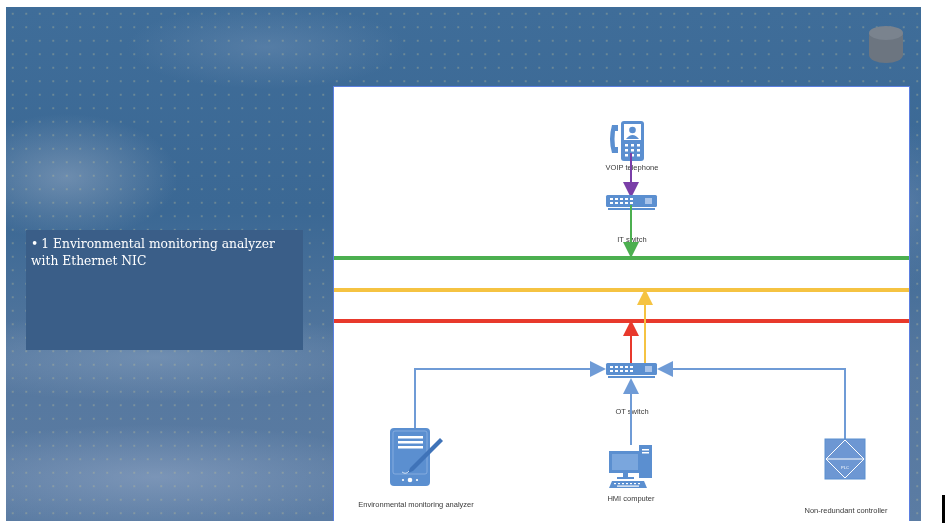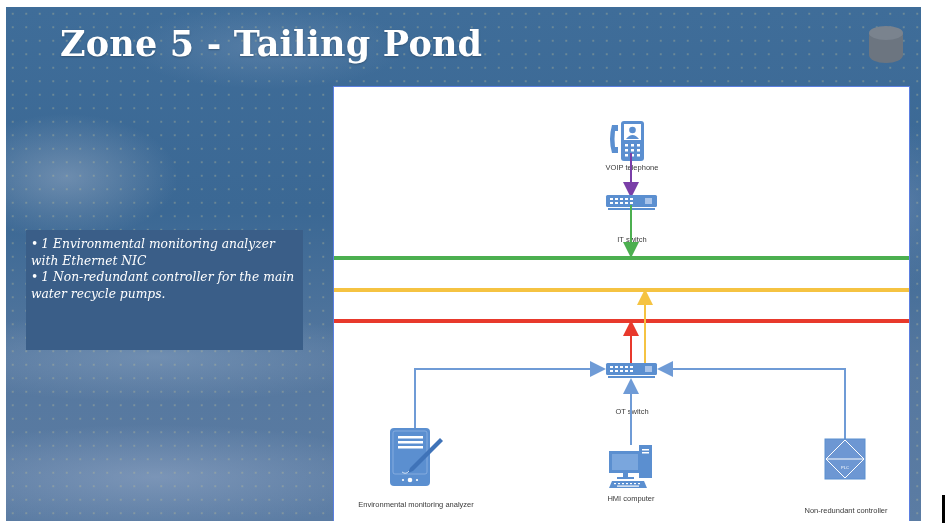--- a/index.html
+++ b/index.html
@@ -27,52 +27,50 @@
     position: absolute; left: 54px; top: 16px; margin: 0;
     color: #ffffff; font-family: "DejaVu Serif", serif; font-weight: bold; font-size: 35px;
     letter-spacing: 0.2px; z-index: 2;
     text-shadow: 0 1px 2px rgba(0,0,0,0.25);
   }
   .cylinder {
     position: absolute; left: 861px; top: 17px; width: 38px; height: 40px; z-index: 1;
   }
   .bullets {
     position: absolute; left: 20px; top: 223px; width: 277px; height: 120px;
-    background: #3a5e88; z-index: 2; padding: 6px 4px 0 5px; box-sizing: border-box; font-style: italic;
+    background: #3a5e88; z-index: 2; padding: 6px 4px 0 5px; box-sizing: border-box;
   }
   .bullets ul { list-style: none; margin: 0; padding: 0; }
   .bullets li {
     color: #ffffff; font-family: "DejaVu Serif", serif; font-size: 12.3px; line-height: 16.6px;
   }
   .bullets li .dot { margin-right: 3px; }
   .panel {
     position: absolute; left: 327px; top: 79px; width: 575px; height: 445px;
     background: #ffffff; border: 1.5px solid #5b7fe0; border-right-color: #5b7fe0; z-index: 3;
   }
   .panel svg { position: absolute; left: 0; top: 0; }
   .lbl { font-family: "Liberation Sans", sans-serif; font-size: 7.5px; fill: #3a3a3a; }
   .cursor-mark {
     position: absolute; left: 942px; top: 495px; width: 3px; height: 28px; background: #000; z-index: 4;
   }
 </style>
 </head>
 <body>
 
 <div class="slide">
-  <h1 class="title">Zone 5 - Tailing Pond</h1>
 
   <svg class="cylinder" viewBox="0 0 38 40">
     <path d="M2 9 L2 31 A17 8 0 0 0 36 31 L36 9 Z" fill="#6c7580"></path>
     <ellipse cx="19" cy="9" rx="17" ry="7" fill="#7a838e"></ellipse>
   </svg>
 
   <div class="bullets">
     <ul>
       <li><span class="dot">•</span><span>1 Environmental monitoring analyzer with Ethernet NIC</span></li>
-      <li><span class="dot">•</span><span>1 Non-redundant controller for the main water recycle pumps.</span></li>
     </ul>
   </div>
 
   <div class="panel">
     <svg width="575" height="445" viewBox="0 0 575 445">
       <defs>
         <marker id="ah-purple" markerWidth="8" markerHeight="8" refX="4" refY="4" orient="auto">
             <path d="M0,0 L8,4 L0,8 Z" fill="#7a3fa8"></path>
           </marker>
         <marker id="ah-green" markerWidth="8" markerHeight="8" refX="4" refY="4" orient="auto">

